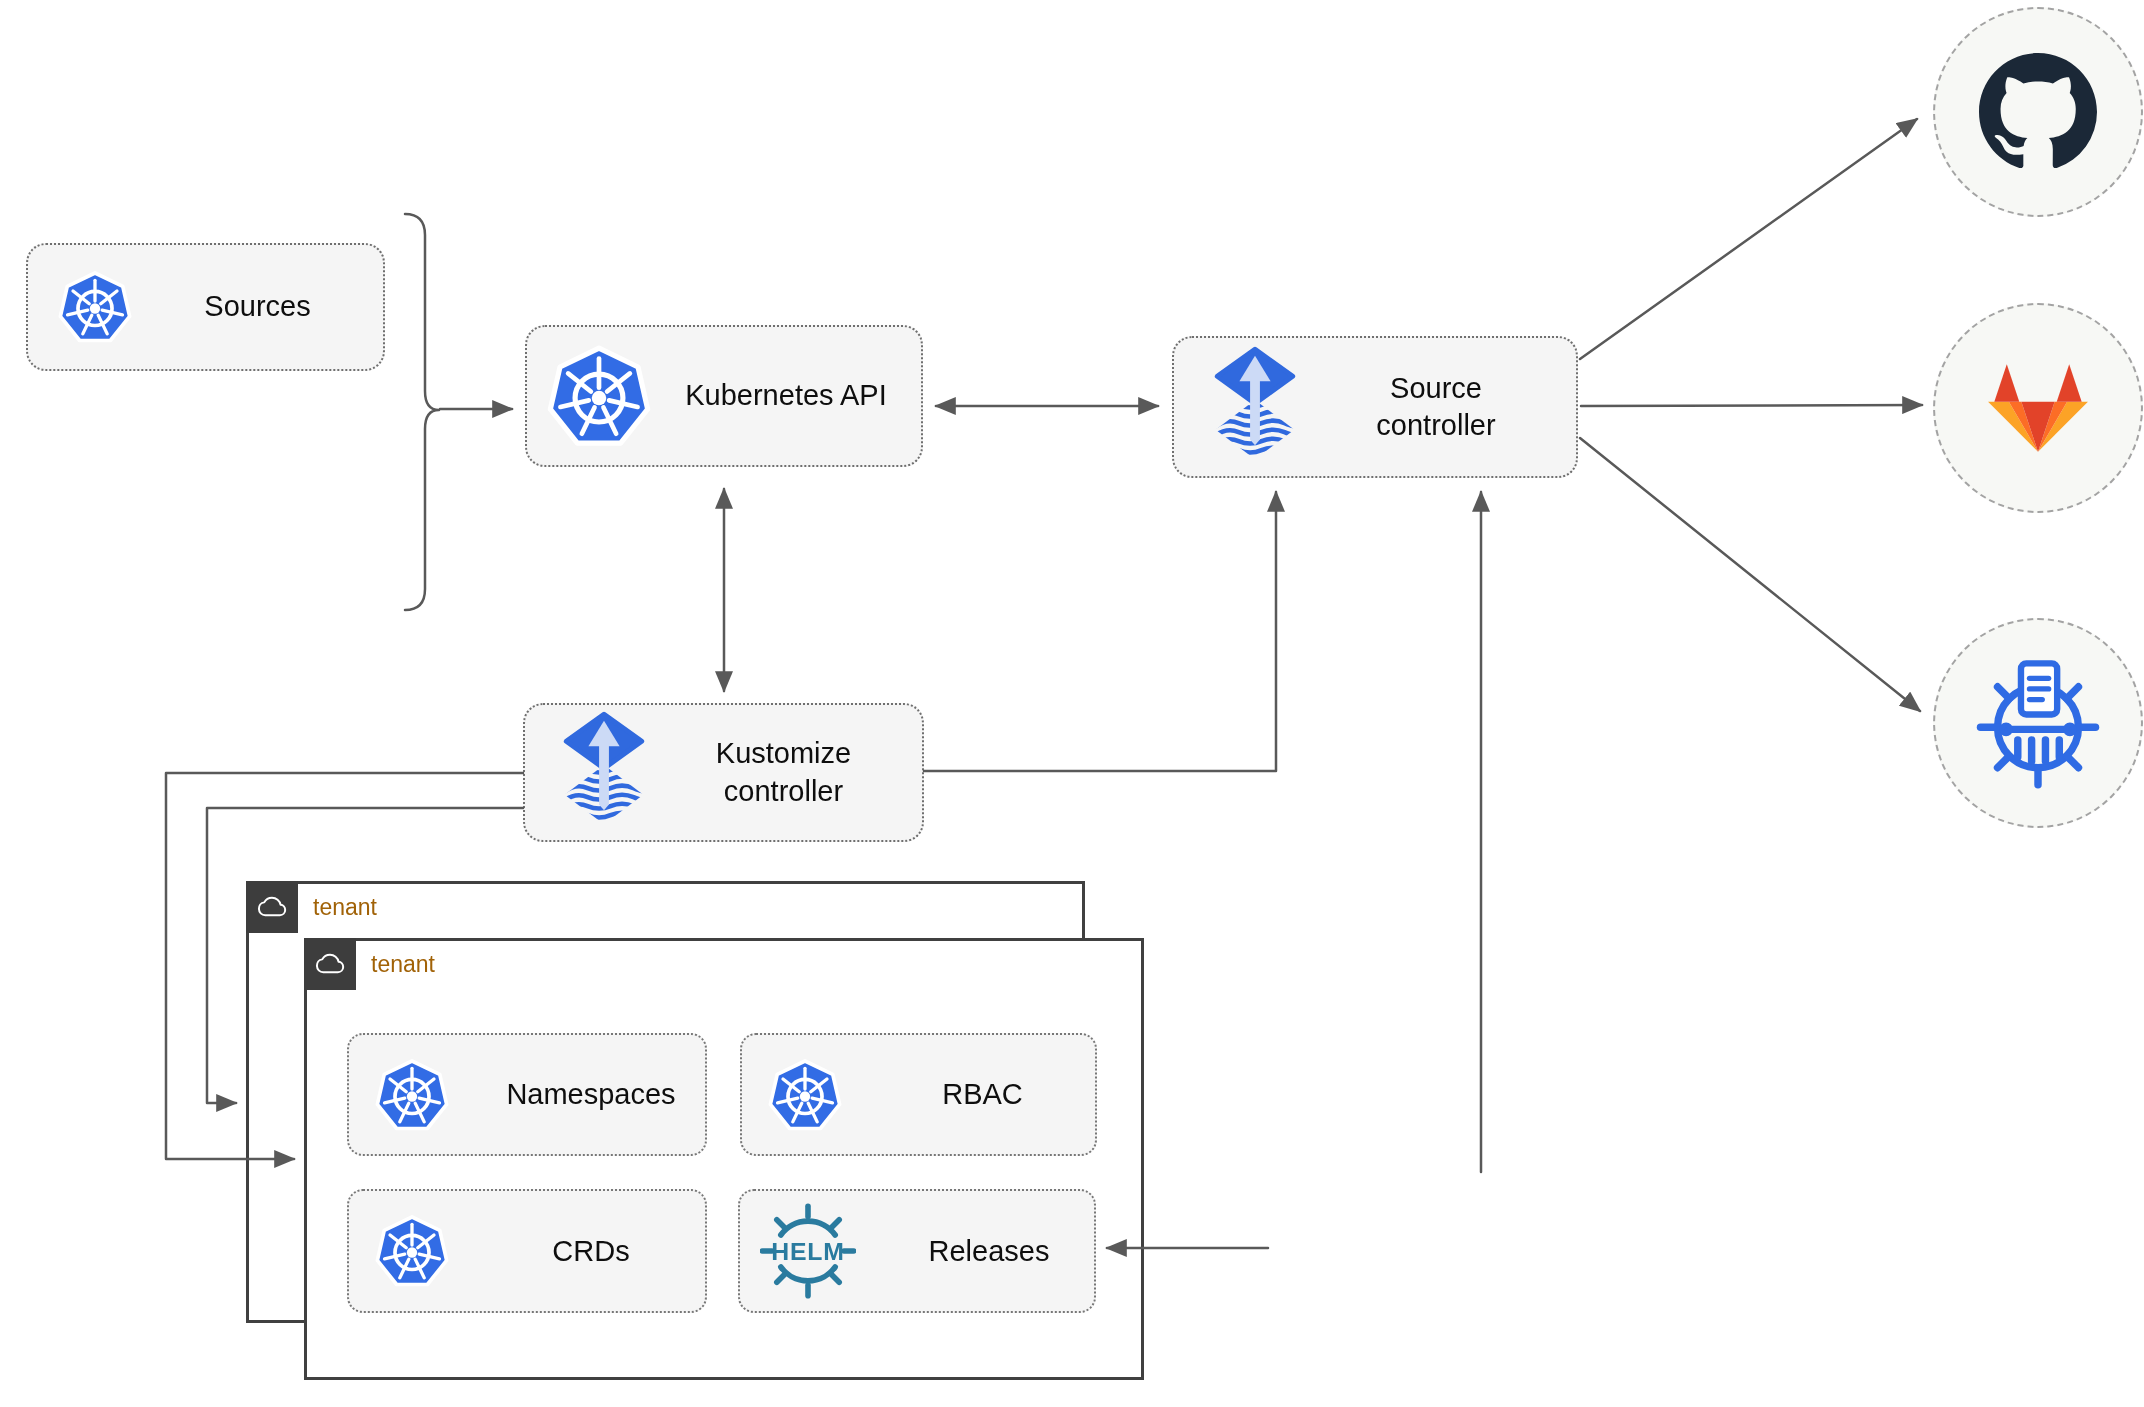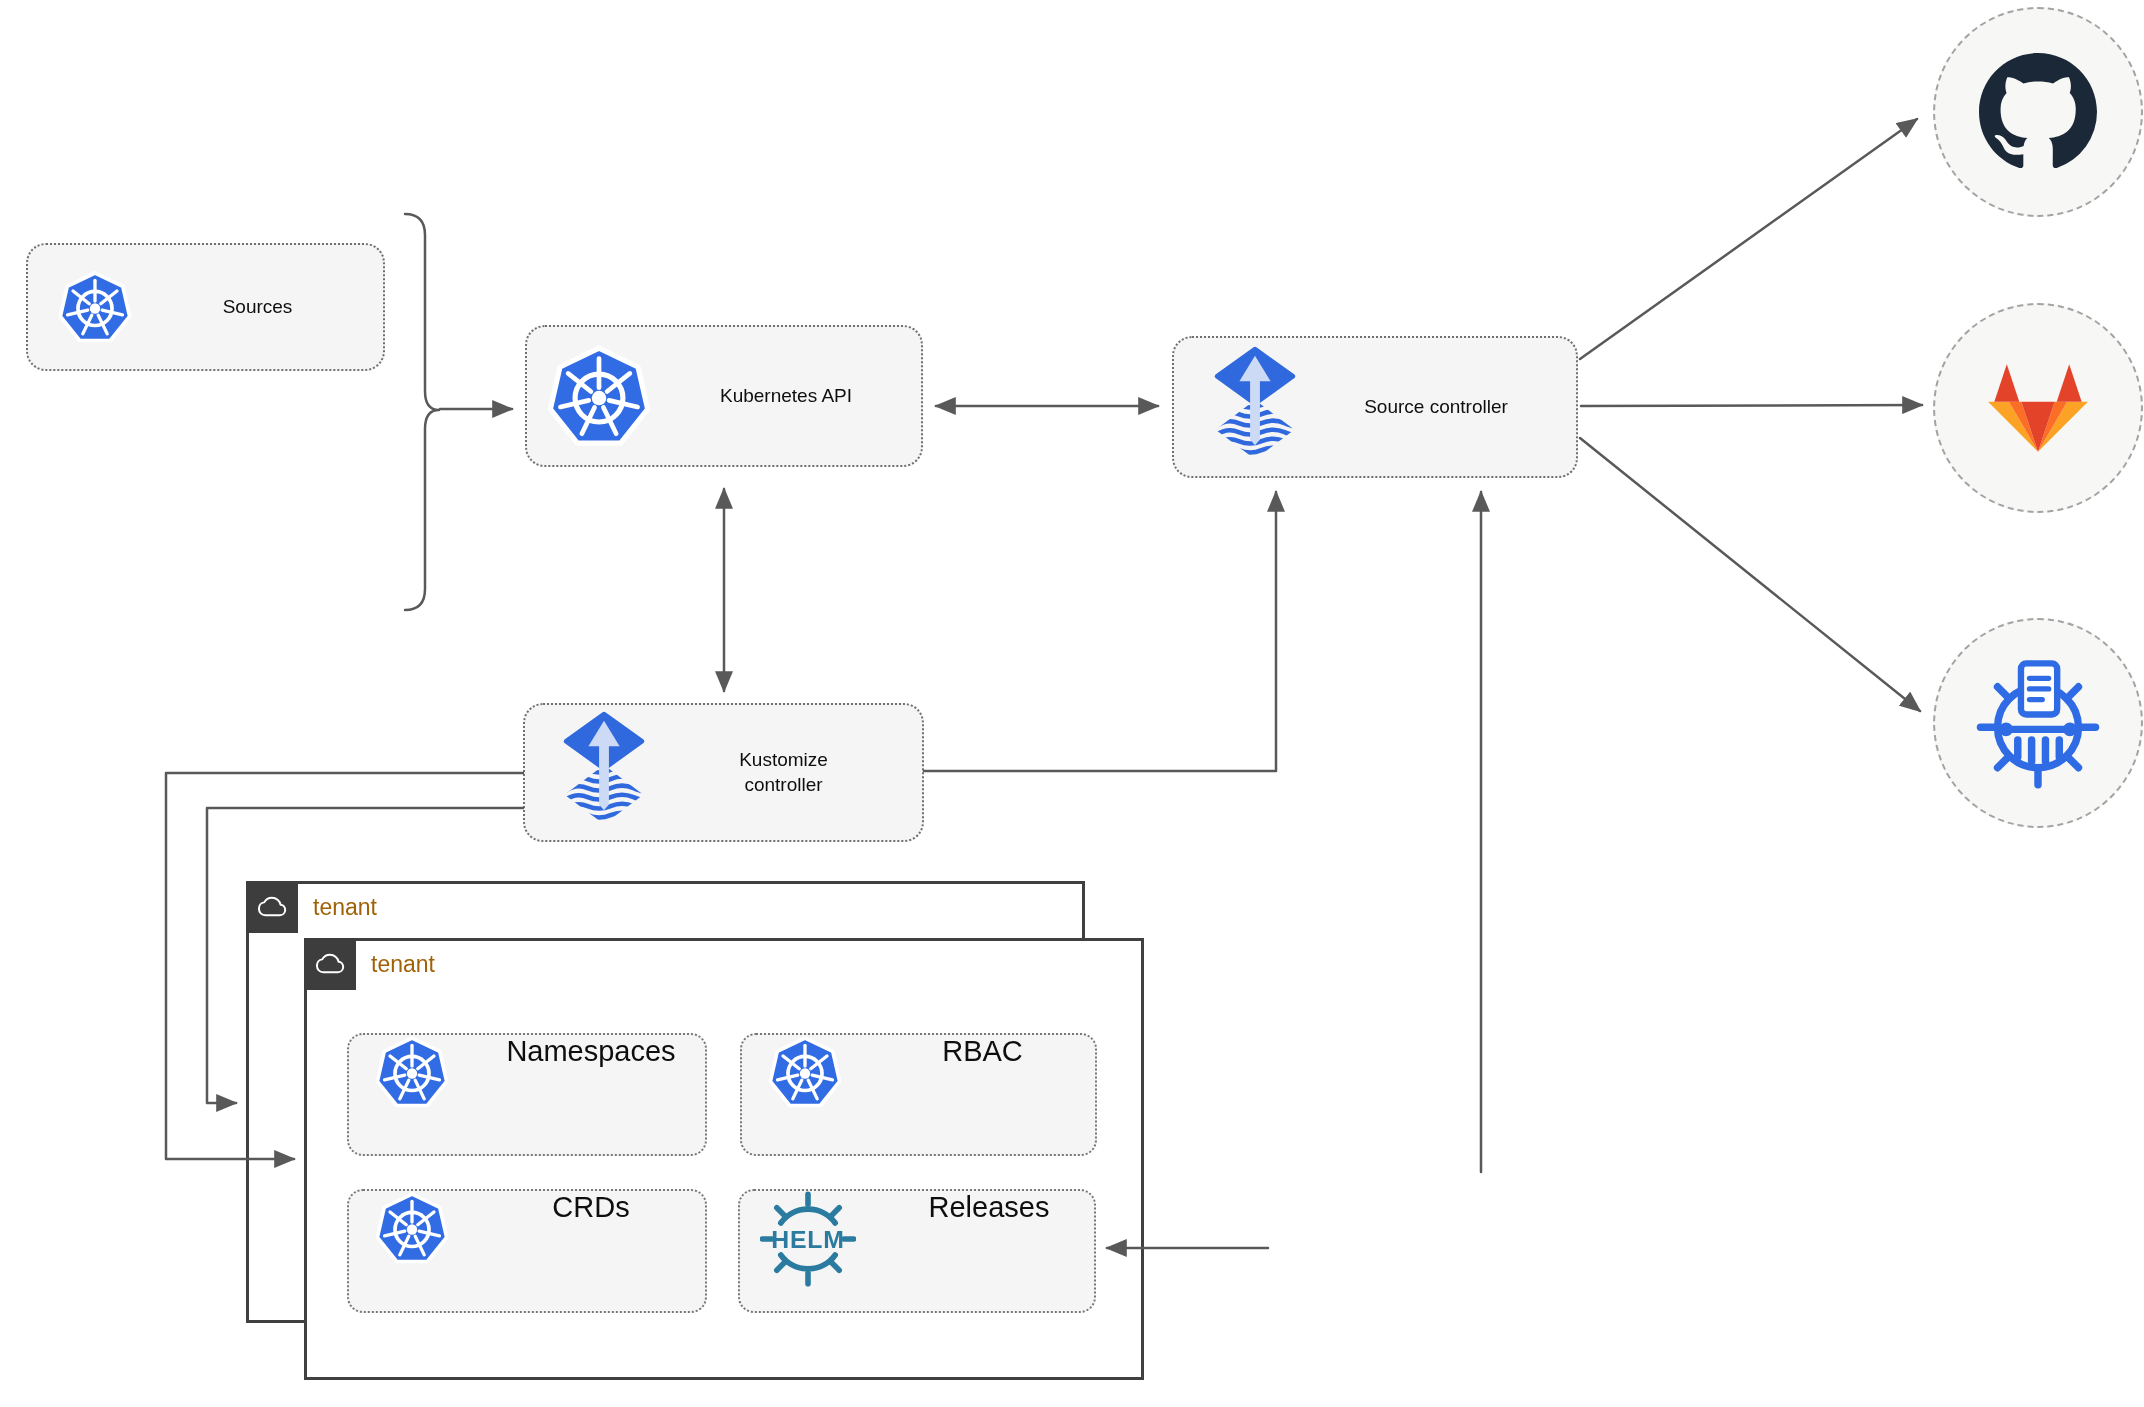--- a/index.html
+++ b/index.html
@@ -2,26 +2,26 @@
 <html style="--k8s_blue: #326CE5; --flux_blue: #3069DE; --flux_arrow: #CCDAF6; --helm_teal: #2A7B9F; --chartmuseum_blue: #2F6BE4; --github_dark: #1B2837; --gitlab_red: #E24329; --gitlab_orange: #FC6D26; --gitlab_amber: #FCA326; --line_gray: #595959; --box_fill: #F5F5F5; --tenant_border: #404040; --badge_bg: #3D3D3D;"><head>
 <meta charset="utf-8">
 <style>
   html,body{margin:0;padding:0;background:#ffffff;}
   body{width:2144px;height:1407px;position:relative;overflow:hidden;
        font-family:"Liberation Sans", sans-serif;color:#0e0e0e;}
   #canvas{position:absolute;left:0;top:0;width:2144px;height:1407px;}
 
   .node{position:absolute;background:var(--box_fill);border:2.5px dotted #6f6f6f;
         border-radius:20px;display:flex;align-items:center;box-sizing:border-box;z-index:2;}
-  .node .lbl{flex:1;text-align:center;font-size:19px;line-height:1.28;color:#0e0e0e;}
+  .node .lbl{flex:1;text-align:center;font-size:29px;line-height:1.28;color:#0e0e0e;}
   .node.twoline .lbl span{display:inline-block;max-width:165px;}
   .ic{flex:0 0 auto;display:block;}
 
   .gridnode{position:absolute;background:var(--box_fill);border:2px dotted #777;
-        border-radius:16px;display:flex;box-sizing:border-box;z-index:4;gap:28px;}
+        border-radius:16px;display:flex;align-items:center;box-sizing:border-box;z-index:4;gap:28px;}
   .gridnode .lbl{flex:1;text-align:center;font-size:29px;color:#0e0e0e;}
 
   .circle-node{position:absolute;width:210px;height:210px;border-radius:50%;
         border:2.5px dashed #a3a3a3;background:#f7f8f5;display:flex;align-items:center;
         justify-content:center;box-sizing:border-box;z-index:2;}
 
   .tenant{position:absolute;background:#ffffff;border:3px solid var(--tenant_border);
         box-sizing:border-box;}
   .tenant .badge{position:absolute;left:-3px;top:-3px;width:52px;height:52px;
         background:var(--badge_bg);display:flex;align-items:center;justify-content:center;}

